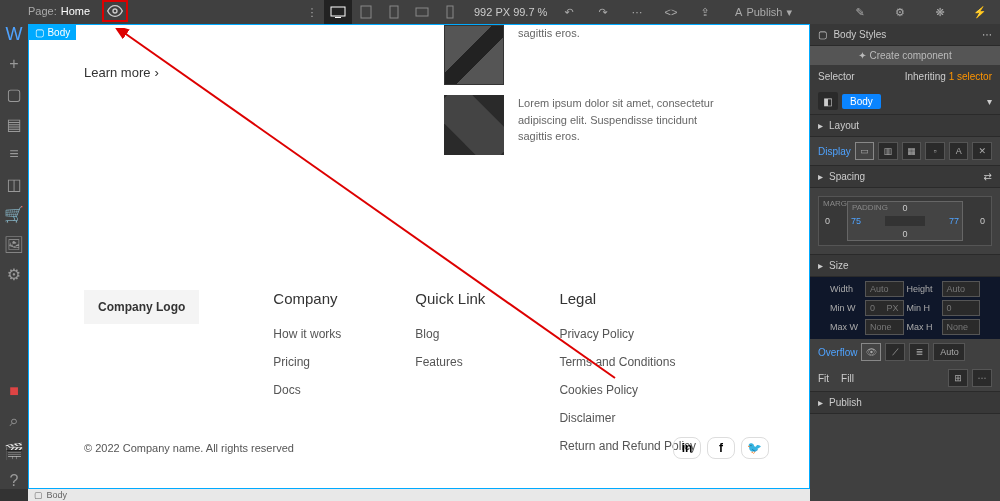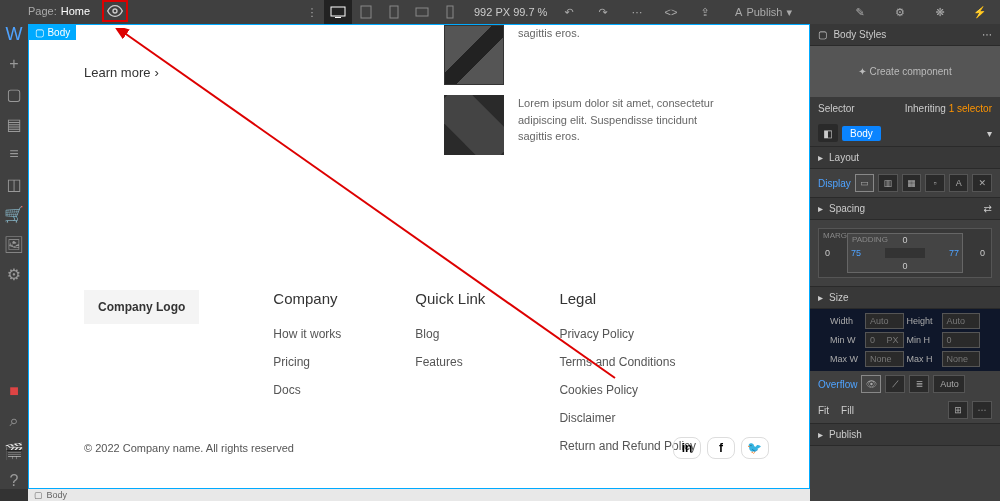--- a/index.html
+++ b/index.html
@@ -34,21 +34,21 @@
 .footer{display:flex;margin-top:210px;gap:74px}
 .logo-box{background:#f4f4f4;padding:10px 14px;font-size:12px;font-weight:bold;color:#333;height:fit-content}
 .fcol h3{font-size:15px;color:#333;margin-bottom:20px;font-weight:500}
 .fcol a{display:block;font-size:12px;color:#555;margin-bottom:14px;text-decoration:none}
 .bottom-row{position:absolute;bottom:8px;left:55px;right:40px;display:flex;justify-content:space-between;align-items:center}
 .copy{font-size:11px;color:#555}
 .socials{display:flex;gap:6px}
 .soc{width:28px;height:22px;border:1px solid #ddd;border-radius:8px;display:flex;align-items:center;justify-content:center;font-weight:bold;font-size:12px}
 .rightpanel{position:absolute;right:0;top:24px;bottom:0;width:190px;background:#404040;color:#ccc;font-size:10px;overflow:hidden}
 .rp-head{background:#383838;padding:5px 8px;display:flex;align-items:center;gap:6px;border-bottom:1px solid #2a2a2a}
-.rp-create{background:#555;text-align:center;padding:20px;margin:0;color:#bbb;font-size:10px}
+.rp-create{background:#555;text-align:center;padding:4px;margin:0;color:#bbb;font-size:10px}
 .rp-sel{padding:6px 8px;display:flex;justify-content:space-between;align-items:center;background:#3a3a3a}
 .rp-sel-row{padding:4px 8px;display:flex;align-items:center;gap:4px;background:#3a3a3a}
 .body-chip{background:#0a84ff;color:#fff;padding:2px 8px;border-radius:2px;font-size:10px}
 .sel-icon{width:20px;height:18px;background:#2a2a2a;display:flex;align-items:center;justify-content:center;border-radius:2px}
 .rp-note{padding:4px 8px;color:#888;background:#3a3a3a;border-bottom:1px solid #2a2a2a}
 .section-h{background:#383838;padding:5px 8px;display:flex;align-items:center;gap:6px;border-top:1px solid #2a2a2a;border-bottom:1px solid #2a2a2a}
 .layout-row{padding:5px 8px;display:flex;align-items:center;gap:4px;background:#404040}
 .lbtn{width:20px;height:18px;background:#2a2a2a;border:1px solid #555;display:flex;align-items:center;justify-content:center;font-size:9px;color:#aaa}
 .lbtn.active{background:#444;border-color:#888}
 .spacing-box{padding:8px;background:#404040}

